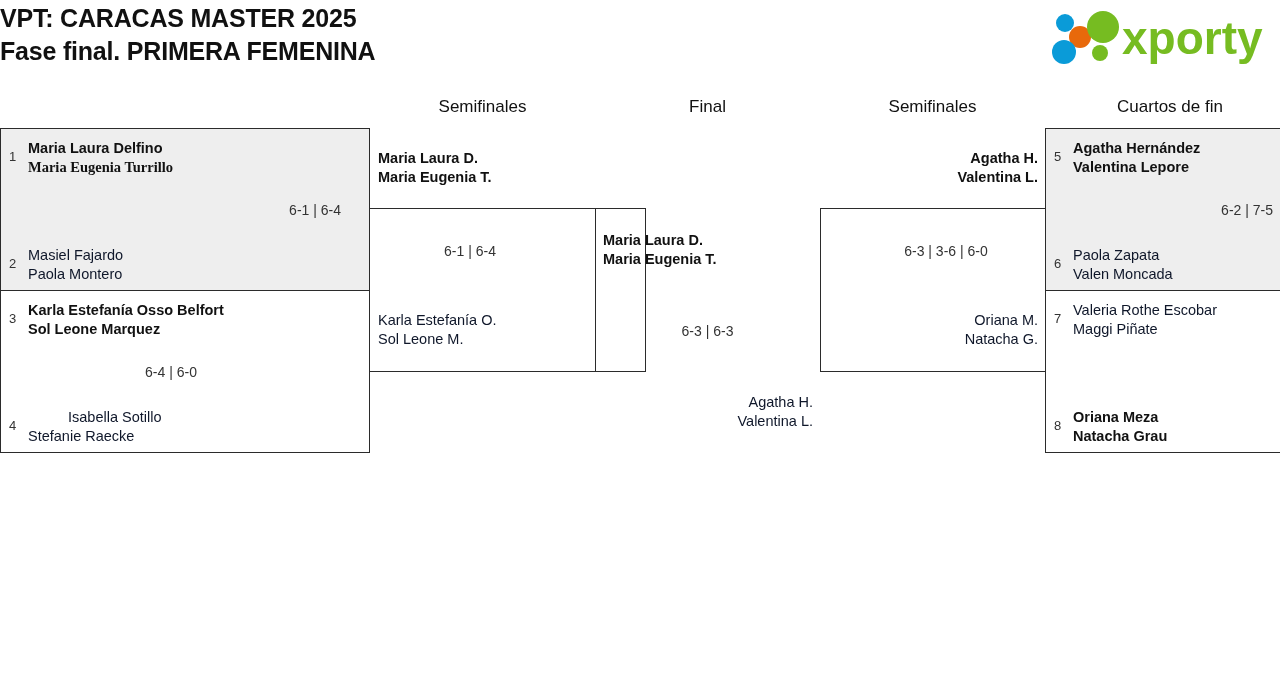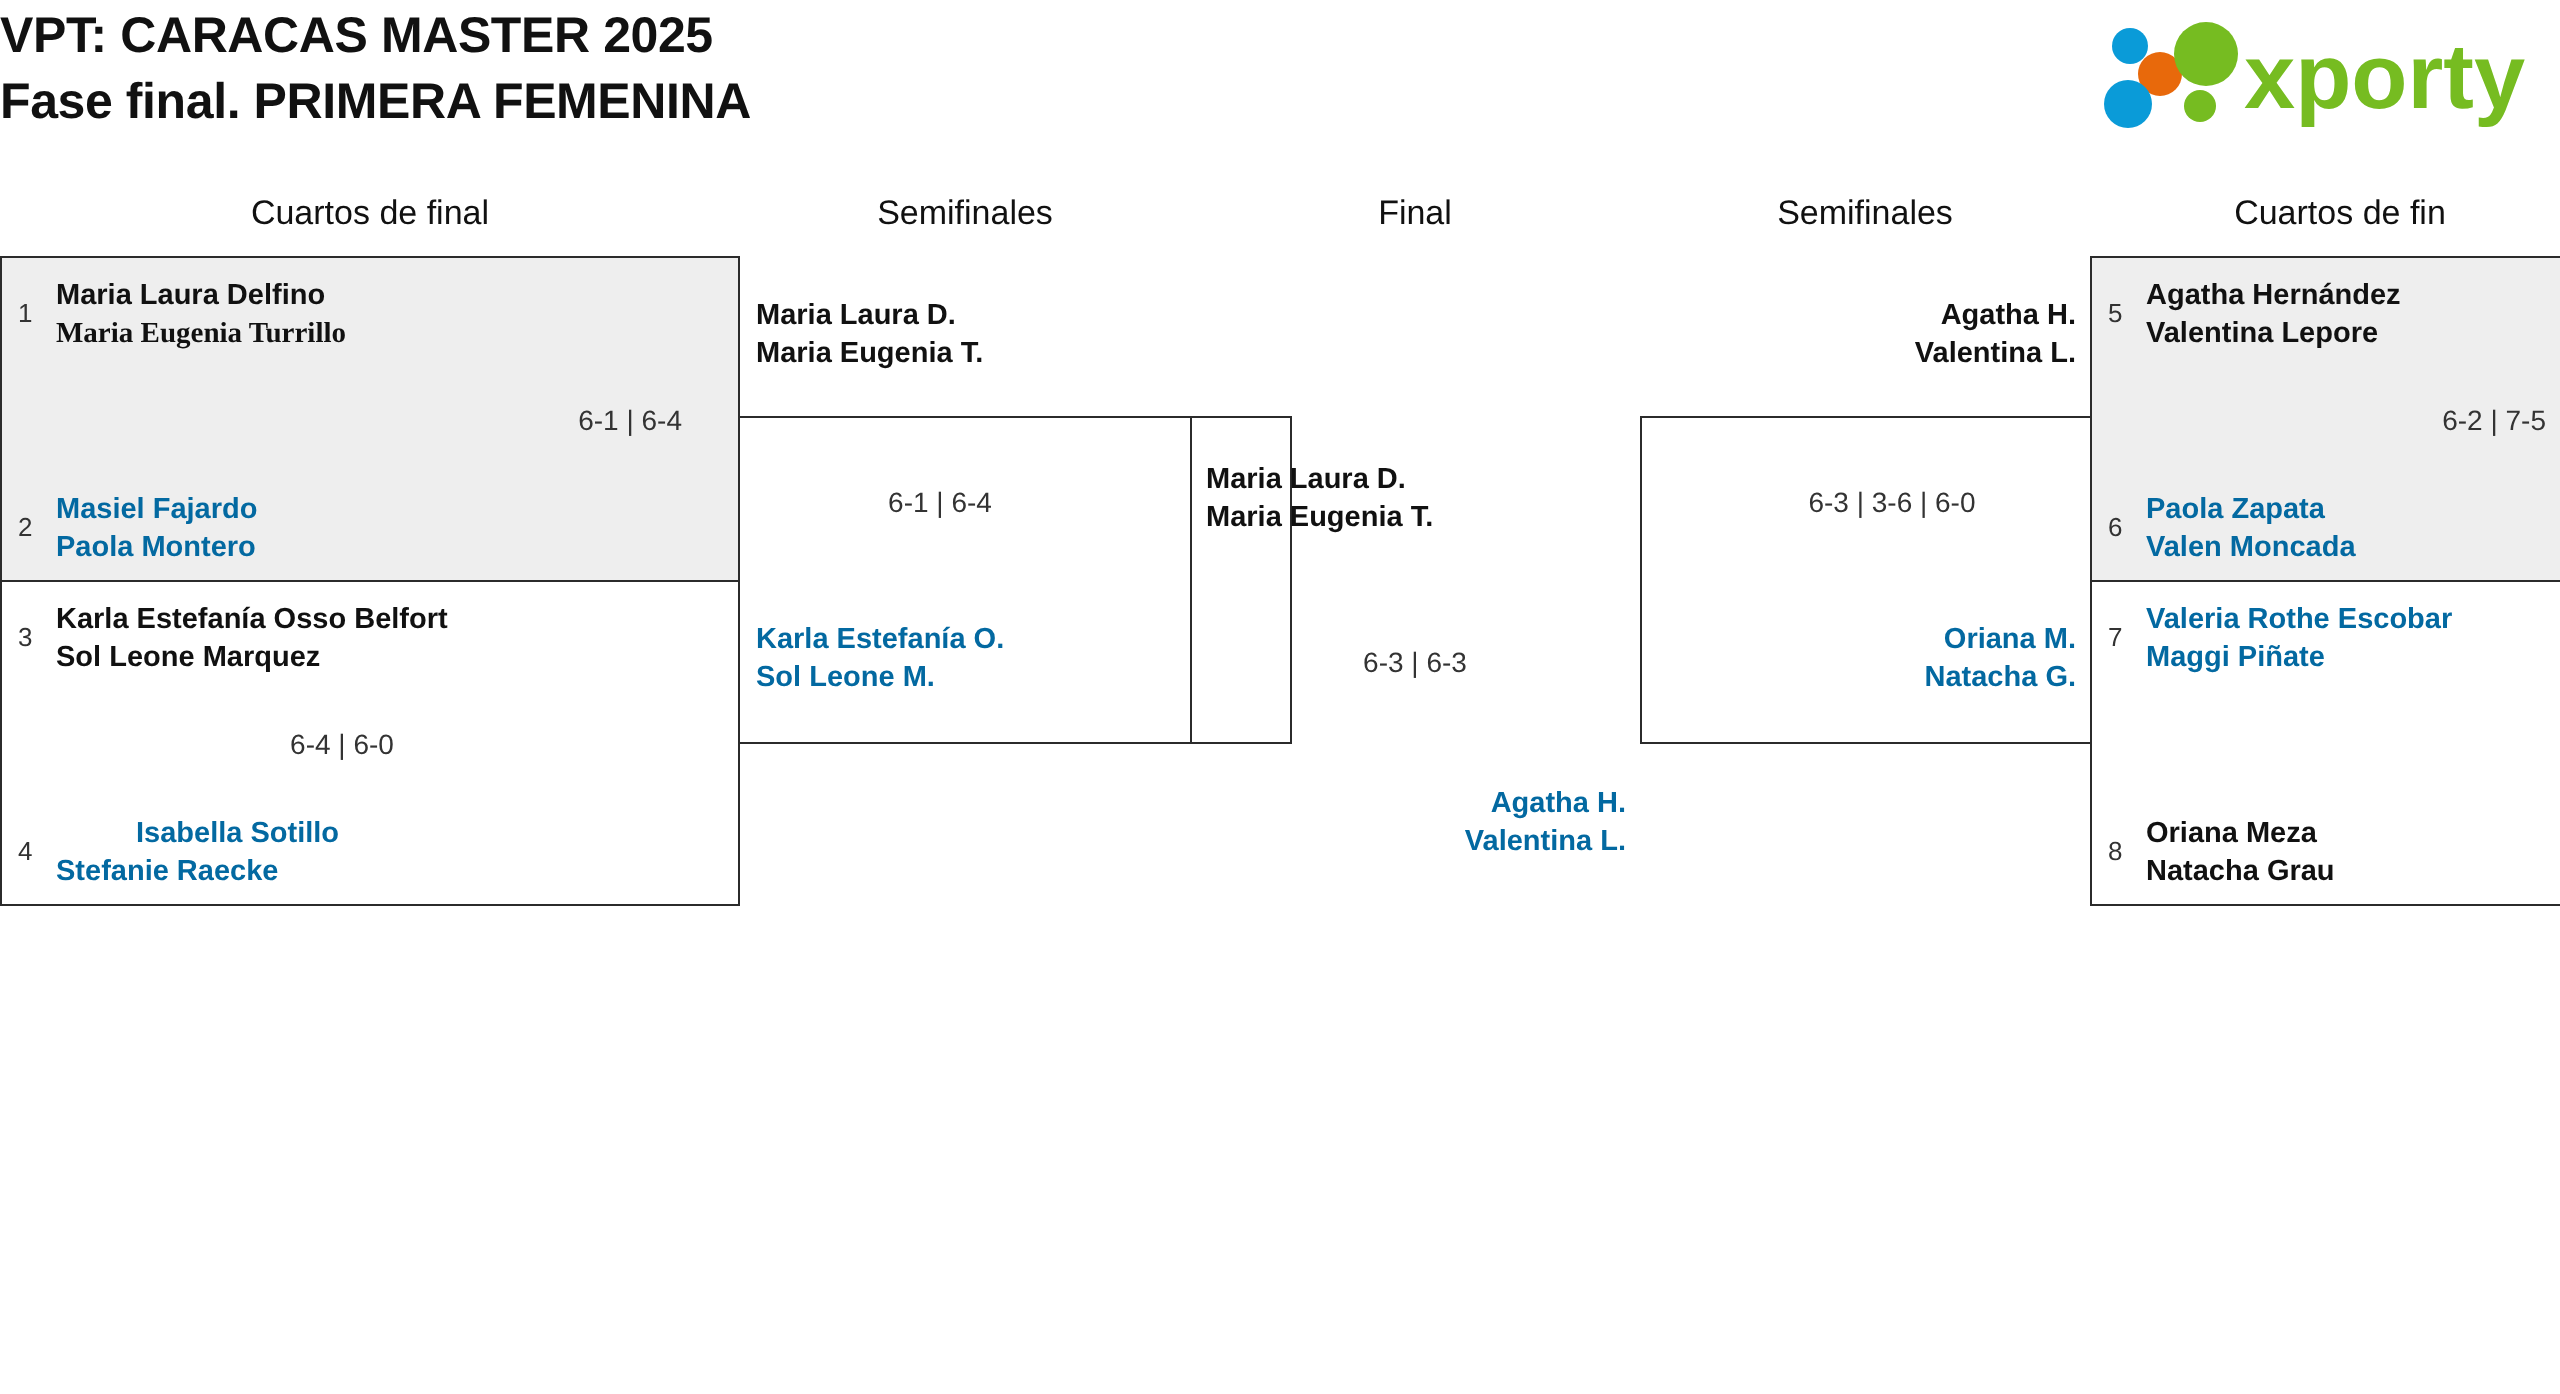--- a/index.html
+++ b/index.html
@@ -60,23 +60,22 @@
     font-size: 13px;
     line-height: 15px;
     color: #333333;
     font-weight: 400;
   }
 
   .team {
     position: absolute;
     font-size: 14.5px;
     line-height: 19px;
-    color: #0369a1;
-    white-space: nowrap;
-    font-weight: bold;
+    color: #0f172a;
+    white-space: nowrap;
   }
   .team.win { font-weight: 700; color: #111111; }
   .team.right { text-align: right; }
 
   .score {
     position: absolute;
     font-size: 14px;
     line-height: 18px;
     color: #333333;
     white-space: nowrap;
@@ -108,21 +107,20 @@
     <svg width="230" height="60" viewBox="0 0 230 60">
       <circle cx="19" cy="17" r="9" fill="#0a9bd8"></circle>
       <circle cx="34" cy="31" r="11" fill="#e8690b"></circle>
       <circle cx="18" cy="46" r="12" fill="#0a9bd8"></circle>
       <circle cx="57" cy="21" r="16" fill="#76bc21"></circle>
       <circle cx="54" cy="47" r="8" fill="#76bc21"></circle>
       <text x="76" y="48" font-family="Liberation Sans, sans-serif" font-size="46" font-weight="700" fill="#76bc21">xporty</text>
     </svg>
   </div>
 
-  <div class="col-head" style="left:60px;  width:250px;">Cuartos de final</div>
   <div class="col-head" style="left:370px; width:225px;">Semifinales</div>
   <div class="col-head" style="left:595px; width:225px;">Final</div>
   <div class="col-head" style="left:820px; width:225px;">Semifinales</div>
   <div class="col-head" style="left:1045px;width:250px; text-align:center;">Cuartos de fin</div>
 
   <div class="match shaded" style="left:0px; top:128px; width:370px; height:163px;">
     <div class="seed" style="left:8px; top:20px;">1</div>
     <div class="team win" style="left:27px; top:10px;">Maria Laura Delfino</div>
     <div class="team win" style="left:27px; top:29px;font-family:Liberation Serif, serif;">Maria Eugenia Turrillo</div>
 

